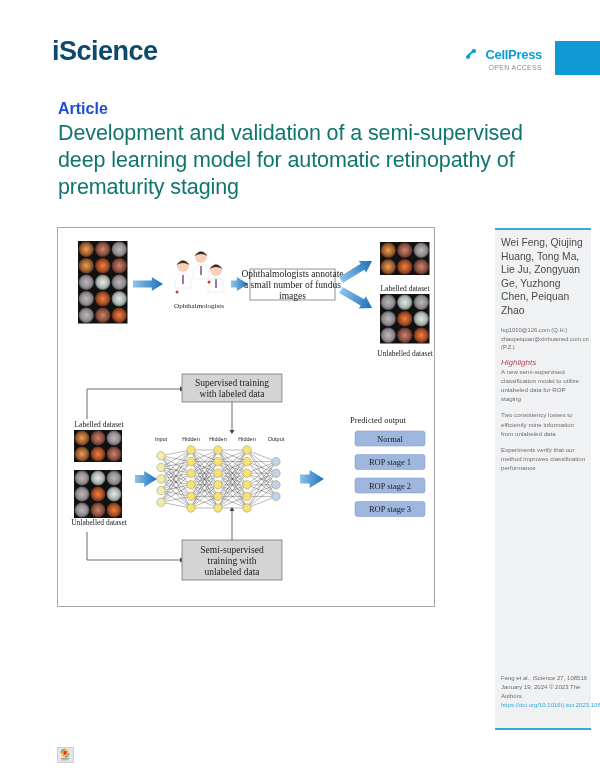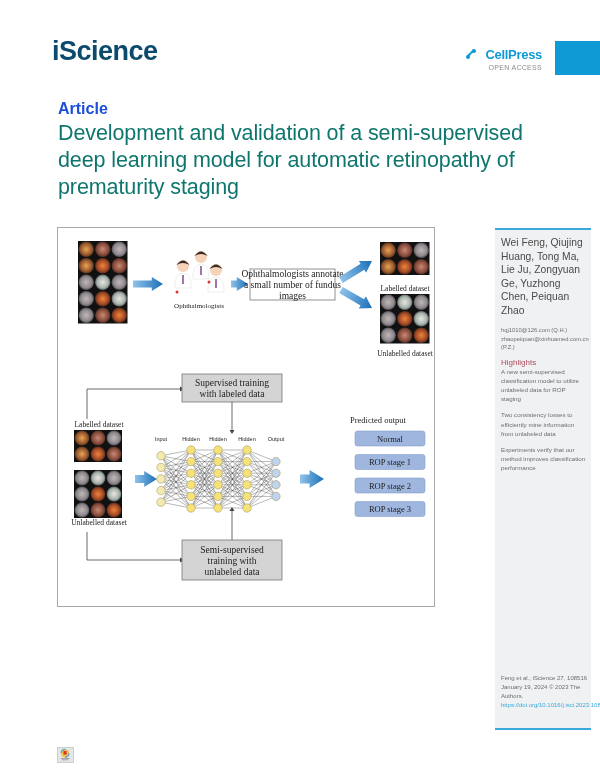--- a/index.html
+++ b/index.html
@@ -15,21 +15,21 @@
 
   .article-type { position: absolute; left: 58px; top: 100px; font-size: 16px; font-weight: bold; color: #1d4ed8; }
   .article-title { position: absolute; left: 58px; top: 120px; width: 500px; font-size: 21.5px; line-height: 27px; color: #0f766e; font-weight: normal; letter-spacing: -0.1px; }
 
   .graphical-abstract { position: absolute; left: 57px; top: 227px; width: 378px; height: 380px; border: 1.5px solid #a8a8a8; background: #fff; }
   .ga-svg { position: absolute; left: 0; top: 0; width: 375px; height: 377px; }
 
   .sidebar { position: absolute; left: 447px; top: 228px; width: 96px; height: 502px; background: #f0f1f3; border-top: 2px solid #3aa8d8; border-bottom: 2px solid #3aa8d8; padding: 6px 5px 0 6px; margin-left: 48px; }
   .authors { font-size: 10.3px; line-height: 13.5px; color: #4a4a4a; }
   .emails { margin-top: 9px; font-size: 5.8px; line-height: 8.5px; color: #6d6d6d; }
-  .highlights-title { margin-top: 6px; font-size: 8px; color: #b04a5a; }
+  .highlights-title { margin-top: 6px; font-size: 8px; color: #b04a5a; font-style: italic; }
   .highlight { font-size: 6.2px; line-height: 9.2px; color: #6d6d6d; margin-bottom: 7px; }
   .footer-cite { position: absolute; left: 6px; top: 444px; font-size: 6px; line-height: 9px; color: #6d6d6d; width: 88px; }
   .doi { color: #3aa8d8; }
 
   .crossmark { position: absolute; left: 57px; top: 747px; width: 17px; height: 16px; background: #e6e6e6; border: 1px solid #cfcfcf; }
 </style>
 </head>
 <body>
 
 <div class="journal-logo">iScience</div>

